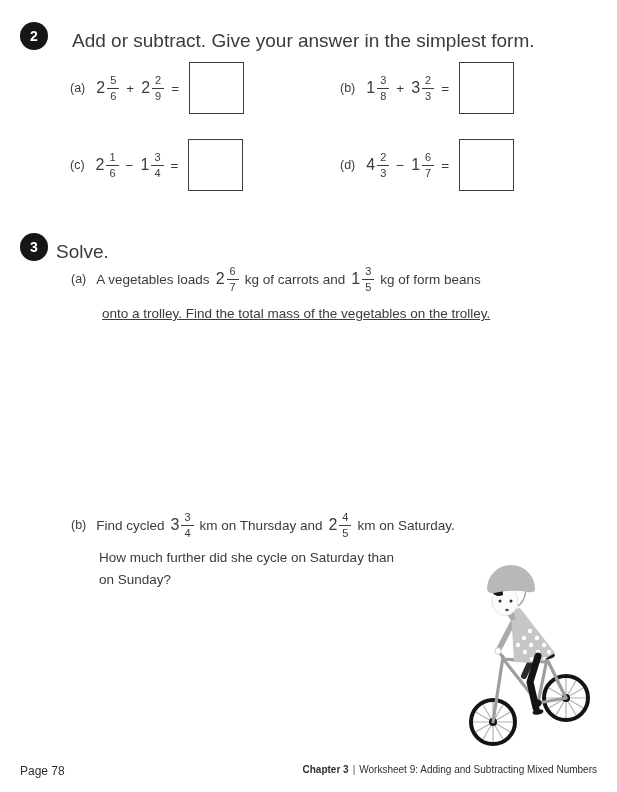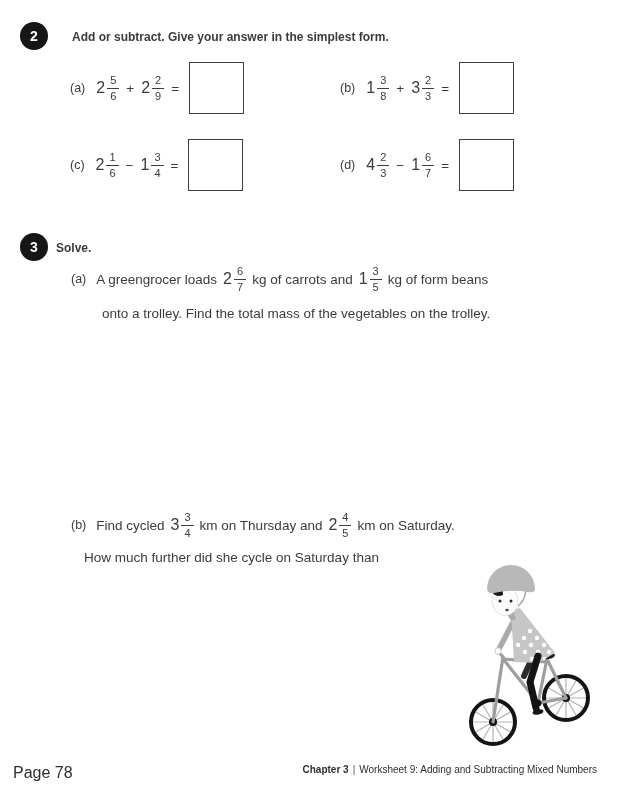--- a/index.html
+++ b/index.html
@@ -5,21 +5,21 @@
   html,body { margin:0; padding:0; background:#ffffff; }
   .page {
     position:relative; width:617px; height:792px; background:#ffffff;
     font-family:"Liberation Sans", sans-serif; color:#3b3b3b; overflow:hidden;
   }
   .badge {
     position:absolute; width:28px; height:28px; border-radius:50%;
     background:#161616; color:#ffffff; display:flex; align-items:center;
     justify-content:center; font-size:14px; font-weight:700;
   }
-  .prompt { position:absolute; font-size:12px;font-weight:bold; }
+  .prompt { position:absolute; font-size:19px; }
   .problem {
     position:absolute; display:flex; align-items:center; gap:7px;
     height:56px; font-size:13px;
   }
   .plabel { font-size:12.5px; margin-right:4px; }
   .mixed { display:inline-flex; align-items:center; }
   .whole { font-size:16px; margin-right:2px; }
   .frac {
     display:inline-flex; flex-direction:column; align-items:center;
     font-size:11px; line-height:1.1; font-weight:500;
@@ -28,23 +28,23 @@
   .frac .den { padding-top:1.5px; }
   .op { font-size:13.5px; }
   .answer-box {
     width:53px; height:50px; border:1.6px solid #3e3e3e;
     background:#ffffff; margin-left:3px; flex:0 0 auto;
   }
   .solve-block { position:absolute; font-size:13.5px; }
   .wline { display:flex; align-items:center; gap:6px; }
   .row1a { height:46px; }
   .row1b { height:44px; }
-  .textline { margin-left:31px; line-height:16px; margin-top:4px; }
-  .textline2 { margin-left:13px; line-height:22px; margin-top:0; }
-  .footer-left { position:absolute; left:13px; top:764px; font-size:16px; color:#2f2f2f; }
+  .textline { margin-left:31px; line-height:16px; margin-top:4px;text-decoration:underline; }
+  .textline2 { margin-left:28px; line-height:22px; margin-top:0; }
+  .footer-left { position:absolute; left:20px; top:764px; font-size:12px; color:#2f2f2f; }
   .footer-right {
     position:absolute; right:20px; top:764px; font-size:10px; color:#2f2f2f;
     text-align:center; white-space:nowrap;
   }
   .footer-right .chap { font-weight:700; }
   .footer-right .sep { margin:0 4px; color:#555; }
   .bike { position:absolute; left:450px; top:556px; }
 </style>
 </head>
 <body>
@@ -141,21 +141,21 @@
   </div>
 
   <div class="badge" style="left:20px; top:233px;">
     <span>3</span>
   </div>
   <div class="prompt" style="left:56px; top:241px;">Solve.</div>
 
   <div class="solve-block" style="left:71px; top:256px;">
     <div class="wline row1a">
       <span class="plabel">(a)</span>
-      <span>A greengrocer loads</span>
+      <span>A vegetables loads</span>
       <span class="mixed">
         <span class="whole">2</span>
         <span class="frac">
             <span class="num">6</span>
             <span class="den">7</span>
           </span>
       </span>
       <span>kg of carrots and</span>
       <span class="mixed">
         <span class="whole">1</span>
@@ -184,20 +184,21 @@
       <span class="mixed">
         <span class="whole">2</span>
         <span class="frac">
             <span class="num">4</span>
             <span class="den">5</span>
           </span>
       </span>
       <span>km on Saturday.</span>
     </div>
     <div class="textline2">How much further did she cycle on Saturday than</div>
+    <div class="textline2">on Sunday?</div>
   </div>
 
   <svg class="bike" width="165" height="210" viewBox="0 0 165 210">
     <defs>
       <clipPath id="ponchoClip">
           <polygon points="61,54 70,52 105,97 88,107 64,106"></polygon>
         </clipPath>
     </defs>
 
     <g>

